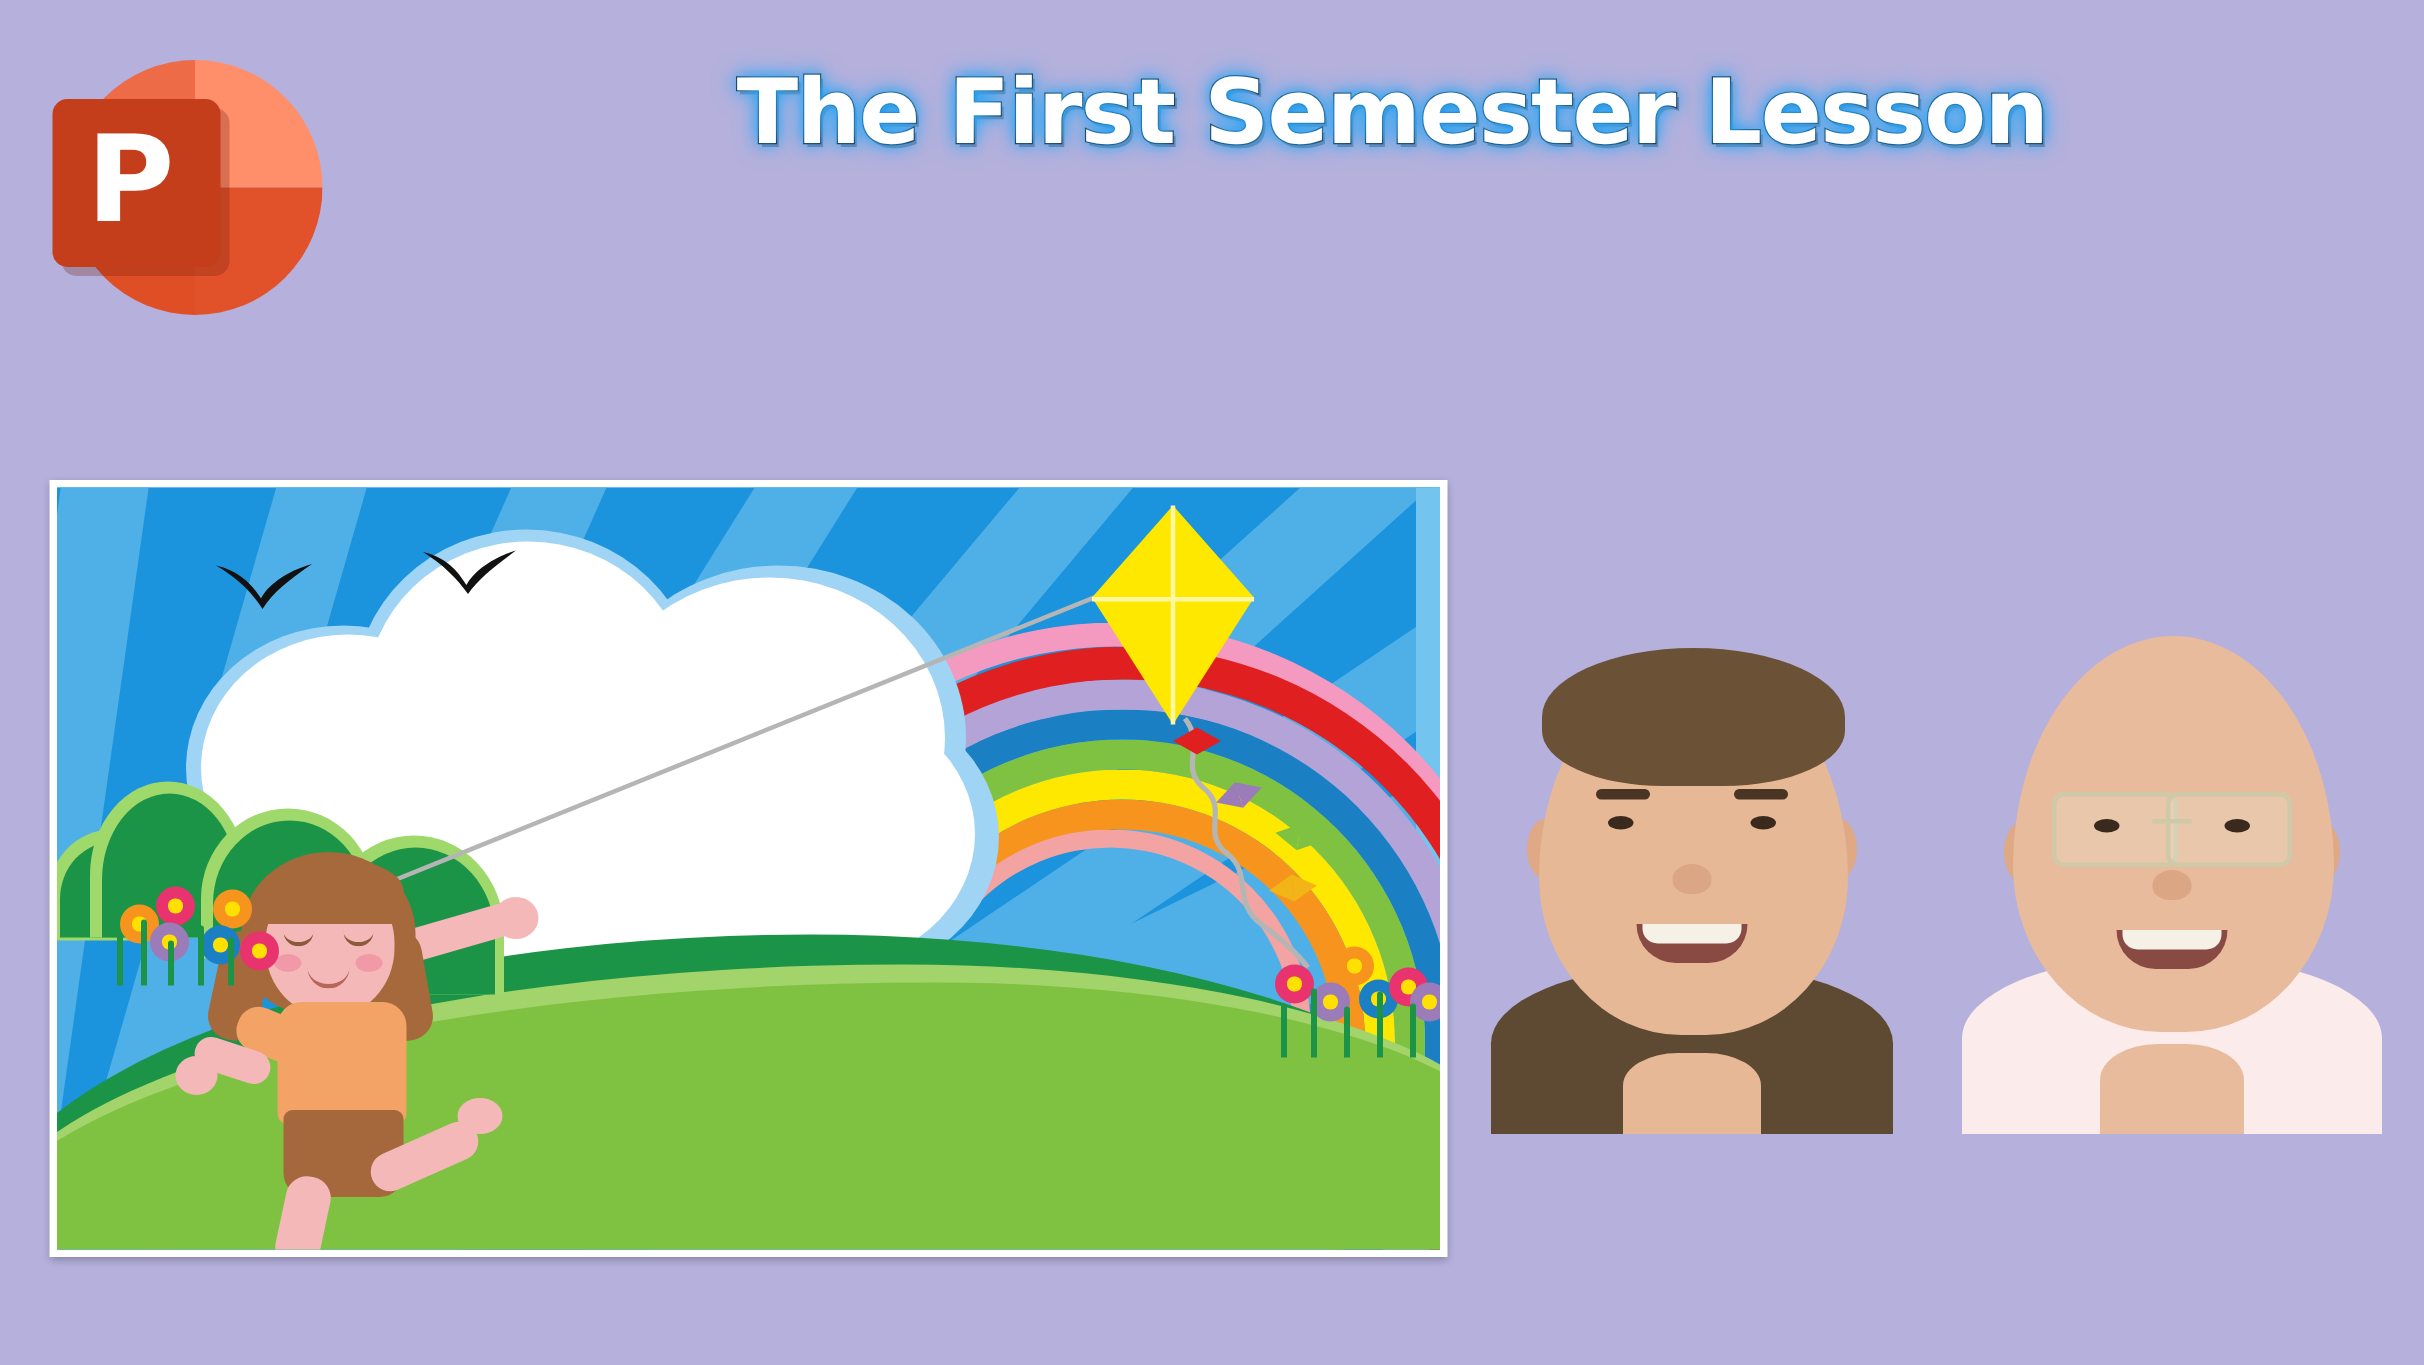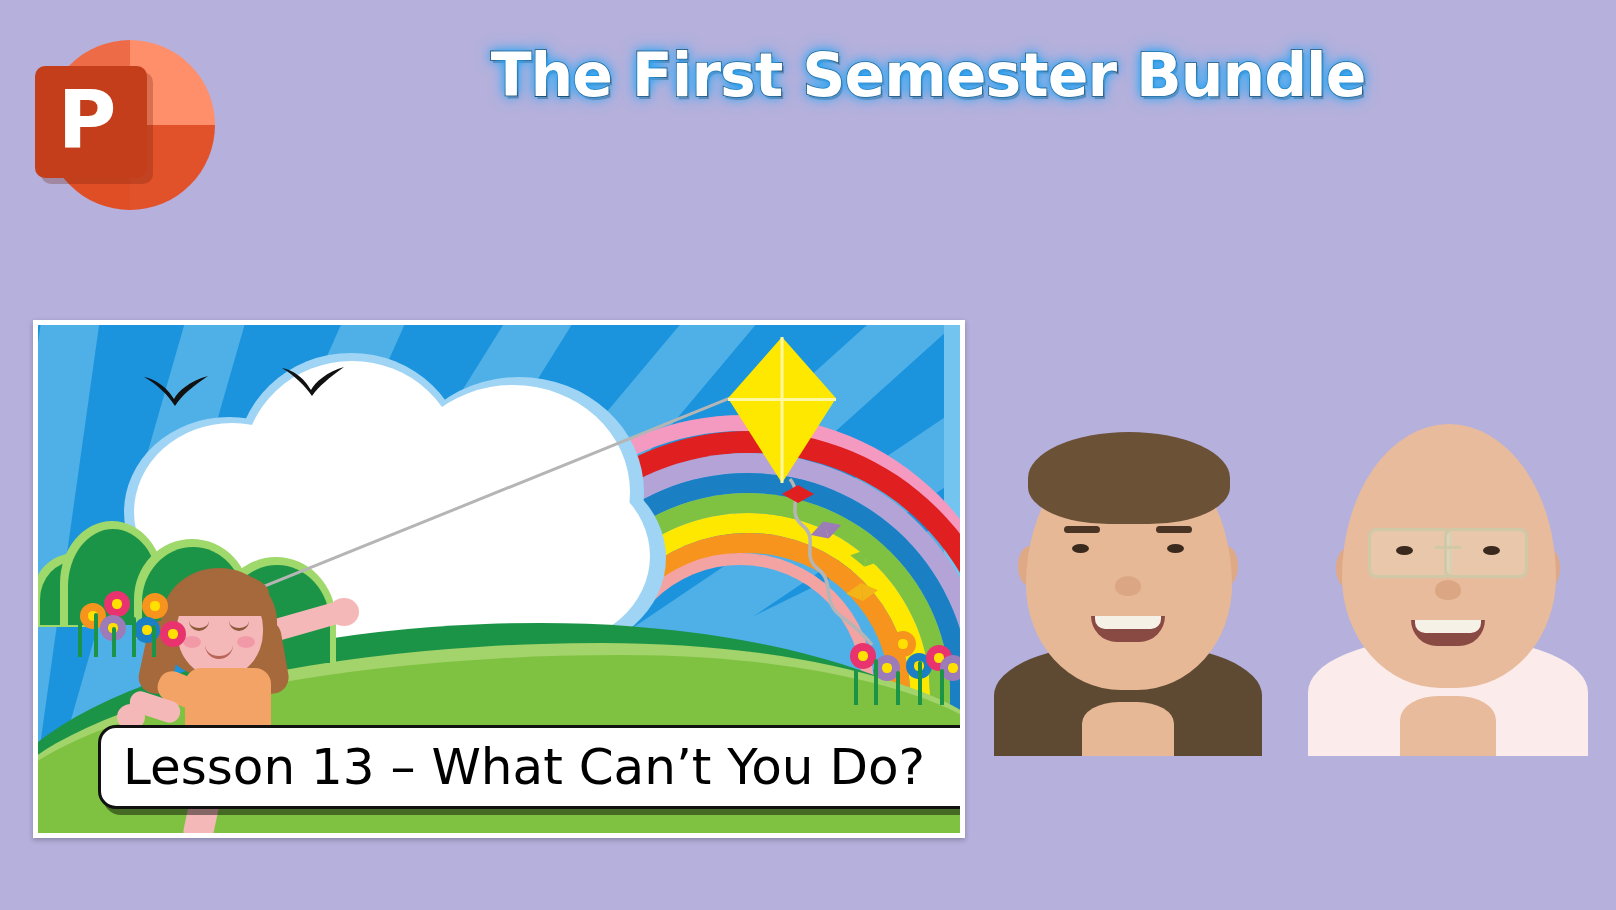--- a/index.html
+++ b/index.html
@@ -162,21 +162,21 @@
       <div class="ppt-q bl"></div>
         <div class="ppt-q br"></div>
     </div>
     <div class="ppt-shadow"></div>
     <div class="ppt-square">
       <span class="ppt-letter">P</span>
     </div>
   </div>
 
   <div id="headline">
-    <div id="subtitle-line" class="glowtext">The First Semester Bundle</div>
+    <div id="subtitle-line" class="glowtext">The First Semester Lesson</div>
   </div>
 
   <div id="illus-frame">
     <div id="illus">
 
       <div class="sky">
         <div class="ray" style="left:-40px;transform:rotate(8deg)"></div>
         <div class="ray" style="left:60px;transform:rotate(16deg)"></div>
         <div class="ray" style="left:170px;transform:rotate(24deg)"></div>
         <div class="ray" style="left:280px;transform:rotate(32deg)"></div>
@@ -345,23 +345,20 @@
       <div class="flower" style="left:902px;top:330px">
           <div class="fpetals" style="background:#9b7bb8"></div>
           <div class="fcenter"></div>
         </div>
       <div class="grass-blade" style="left:816px;bottom:128px;height:36px;"></div>
       <div class="grass-blade" style="left:836px;bottom:128px;height:46px;"></div>
       <div class="grass-blade" style="left:858px;bottom:128px;height:34px;"></div>
       <div class="grass-blade" style="left:880px;bottom:128px;height:44px;"></div>
       <div class="grass-blade" style="left:902px;bottom:128px;height:36px;"></div>
 
-      <div id="lesson-box">
-        <span id="lesson-text">Lesson 13 – What Can’t You Do?</span>
-      </div>
 
     </div>
   </div>
 
   <div id="photo-matt" class="photo">
     <div class="torso" style="bottom:0;width:268px;height:112px;background:#5e4a33;"></div>
     <div class="torso" style="bottom:0;width:92px;height:54px;background:#e7b896;border-radius:40% 40% 0 0;"></div>
     <div class="ear" style="left:46px;top:158px;background:#dfa985;"></div>
     <div class="ear" style="right:46px;top:158px;background:#dfa985;"></div>
     <div class="head" style="left:54px;top:52px;width:206px;height:250px;background:#e7b896;"></div>

